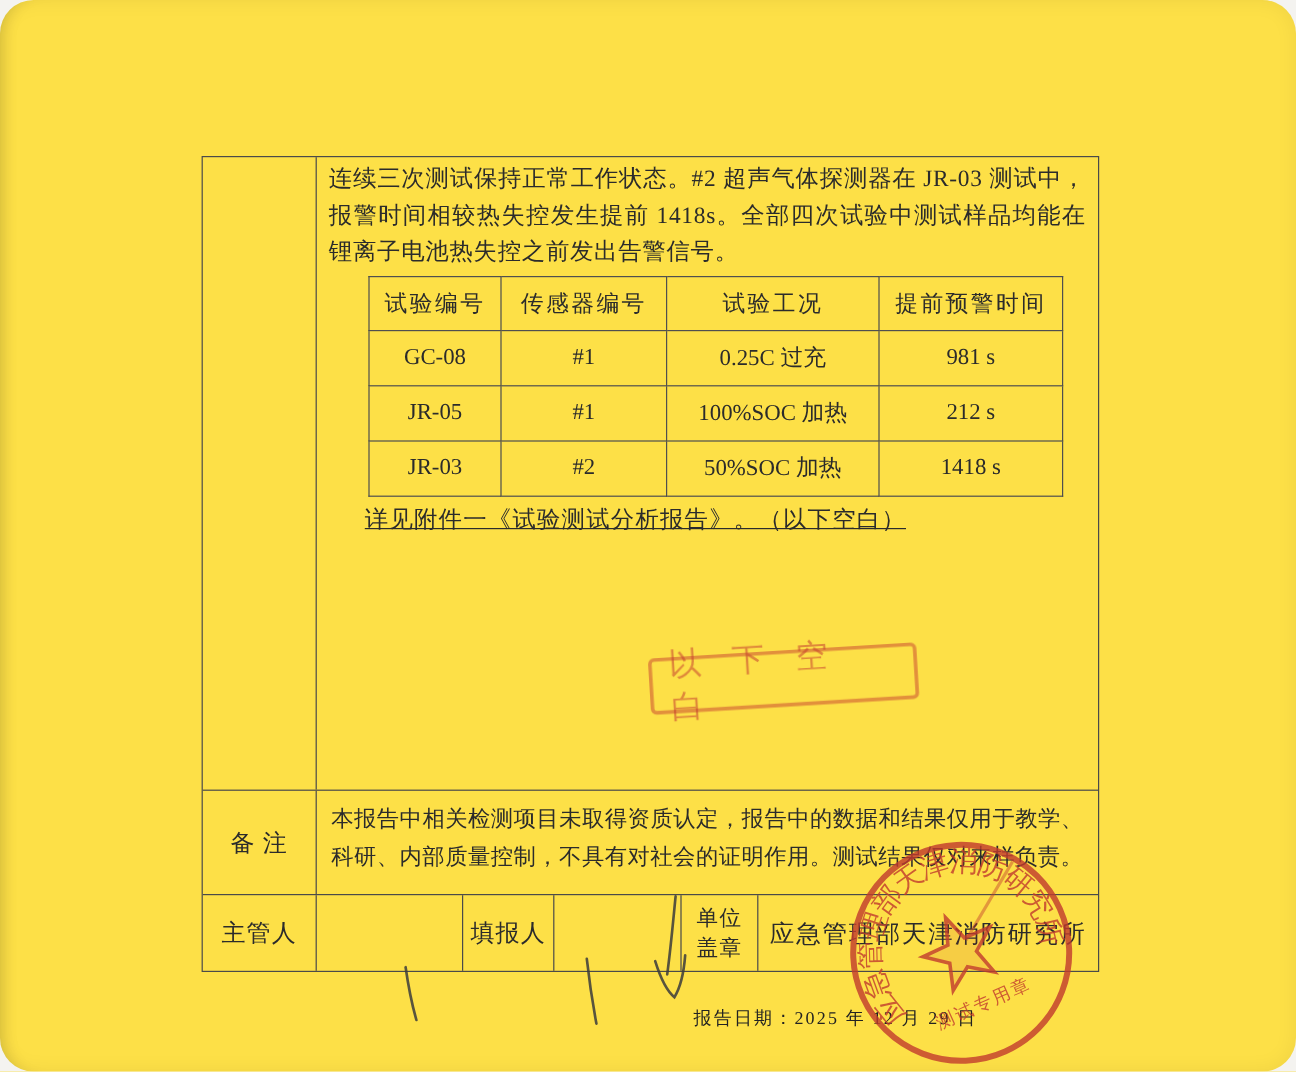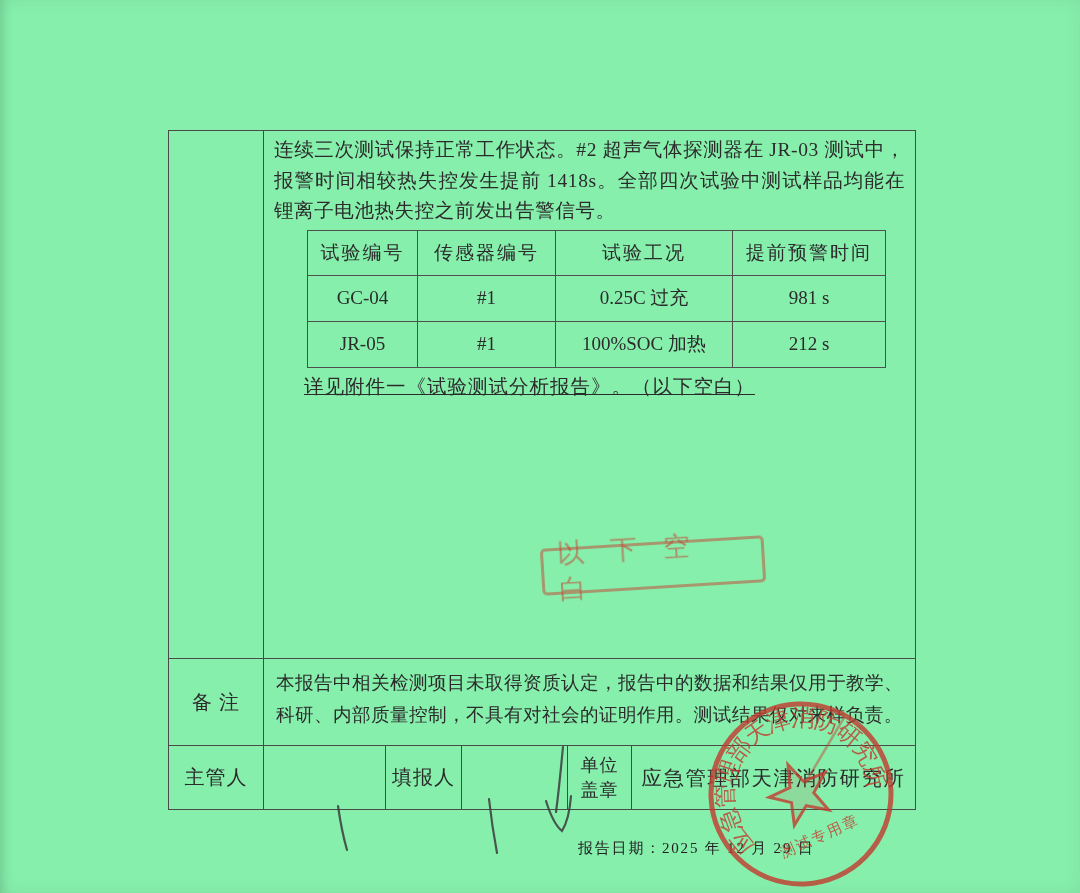--- a/index.html
+++ b/index.html
@@ -3,22 +3,23 @@
 <meta charset="utf-8">
 <style>
   html,body{margin:0;padding:0;}
   body{
     width:1080px;height:893px;overflow:hidden;position:relative;
     background:#f4f3f0;
     font-family:"Liberation Serif","DejaVu Serif",serif;
     color:#262626;
   }
   .page{
-    position:absolute;inset:0;background:#86efac;
+    position:absolute;inset:0;background:#fde047;
     box-shadow:inset 0 0 18px rgba(0,0,0,0.06), inset 12px 0 14px -12px rgba(0,0,0,0.18);
+    border-radius:28px;
   }
   
   .outer{
     position:absolute;left:168px;top:130px;width:746px;height:678px;
     border:1.6px solid #4a4a4a;display:flex;flex-direction:column;
     background:transparent;
   }
   .r1{height:527px;display:flex;}
   .r2{height:86px;display:flex;border-top:1.6px solid #4a4a4a;}
   .r3{flex:1;display:flex;border-top:1.6px solid #4a4a4a;}
@@ -88,30 +89,36 @@
               <col style="width:153px">
             </colgroup>
           <tbody>
               <tr class="hdr">
             <td>试验编号</td>
             <td>传感器编号</td>
             <td>试验工况</td>
             <td>提前预警时间</td>
           </tr>
           <tr>
-            <td>GC-04</td>
+            <td>GC-08</td>
             <td>#1</td>
             <td>0.25C 过充</td>
             <td>981 s</td>
           </tr>
           <tr>
             <td>JR-05</td>
             <td>#1</td>
             <td>100%SOC 加热</td>
             <td>212 s</td>
+          </tr>
+          <tr>
+            <td>JR-03</td>
+            <td>#2</td>
+            <td>50%SOC 加热</td>
+            <td>1418 s</td>
           </tr>
         </tbody>
           </table>
 
         <div class="attach">详见附件一《试验测试分析报告》。（以下空白）</div>
       </div>
     </div>
 
     <div class="r2">
       <div class="labelcol remark-label">备 注</div>

